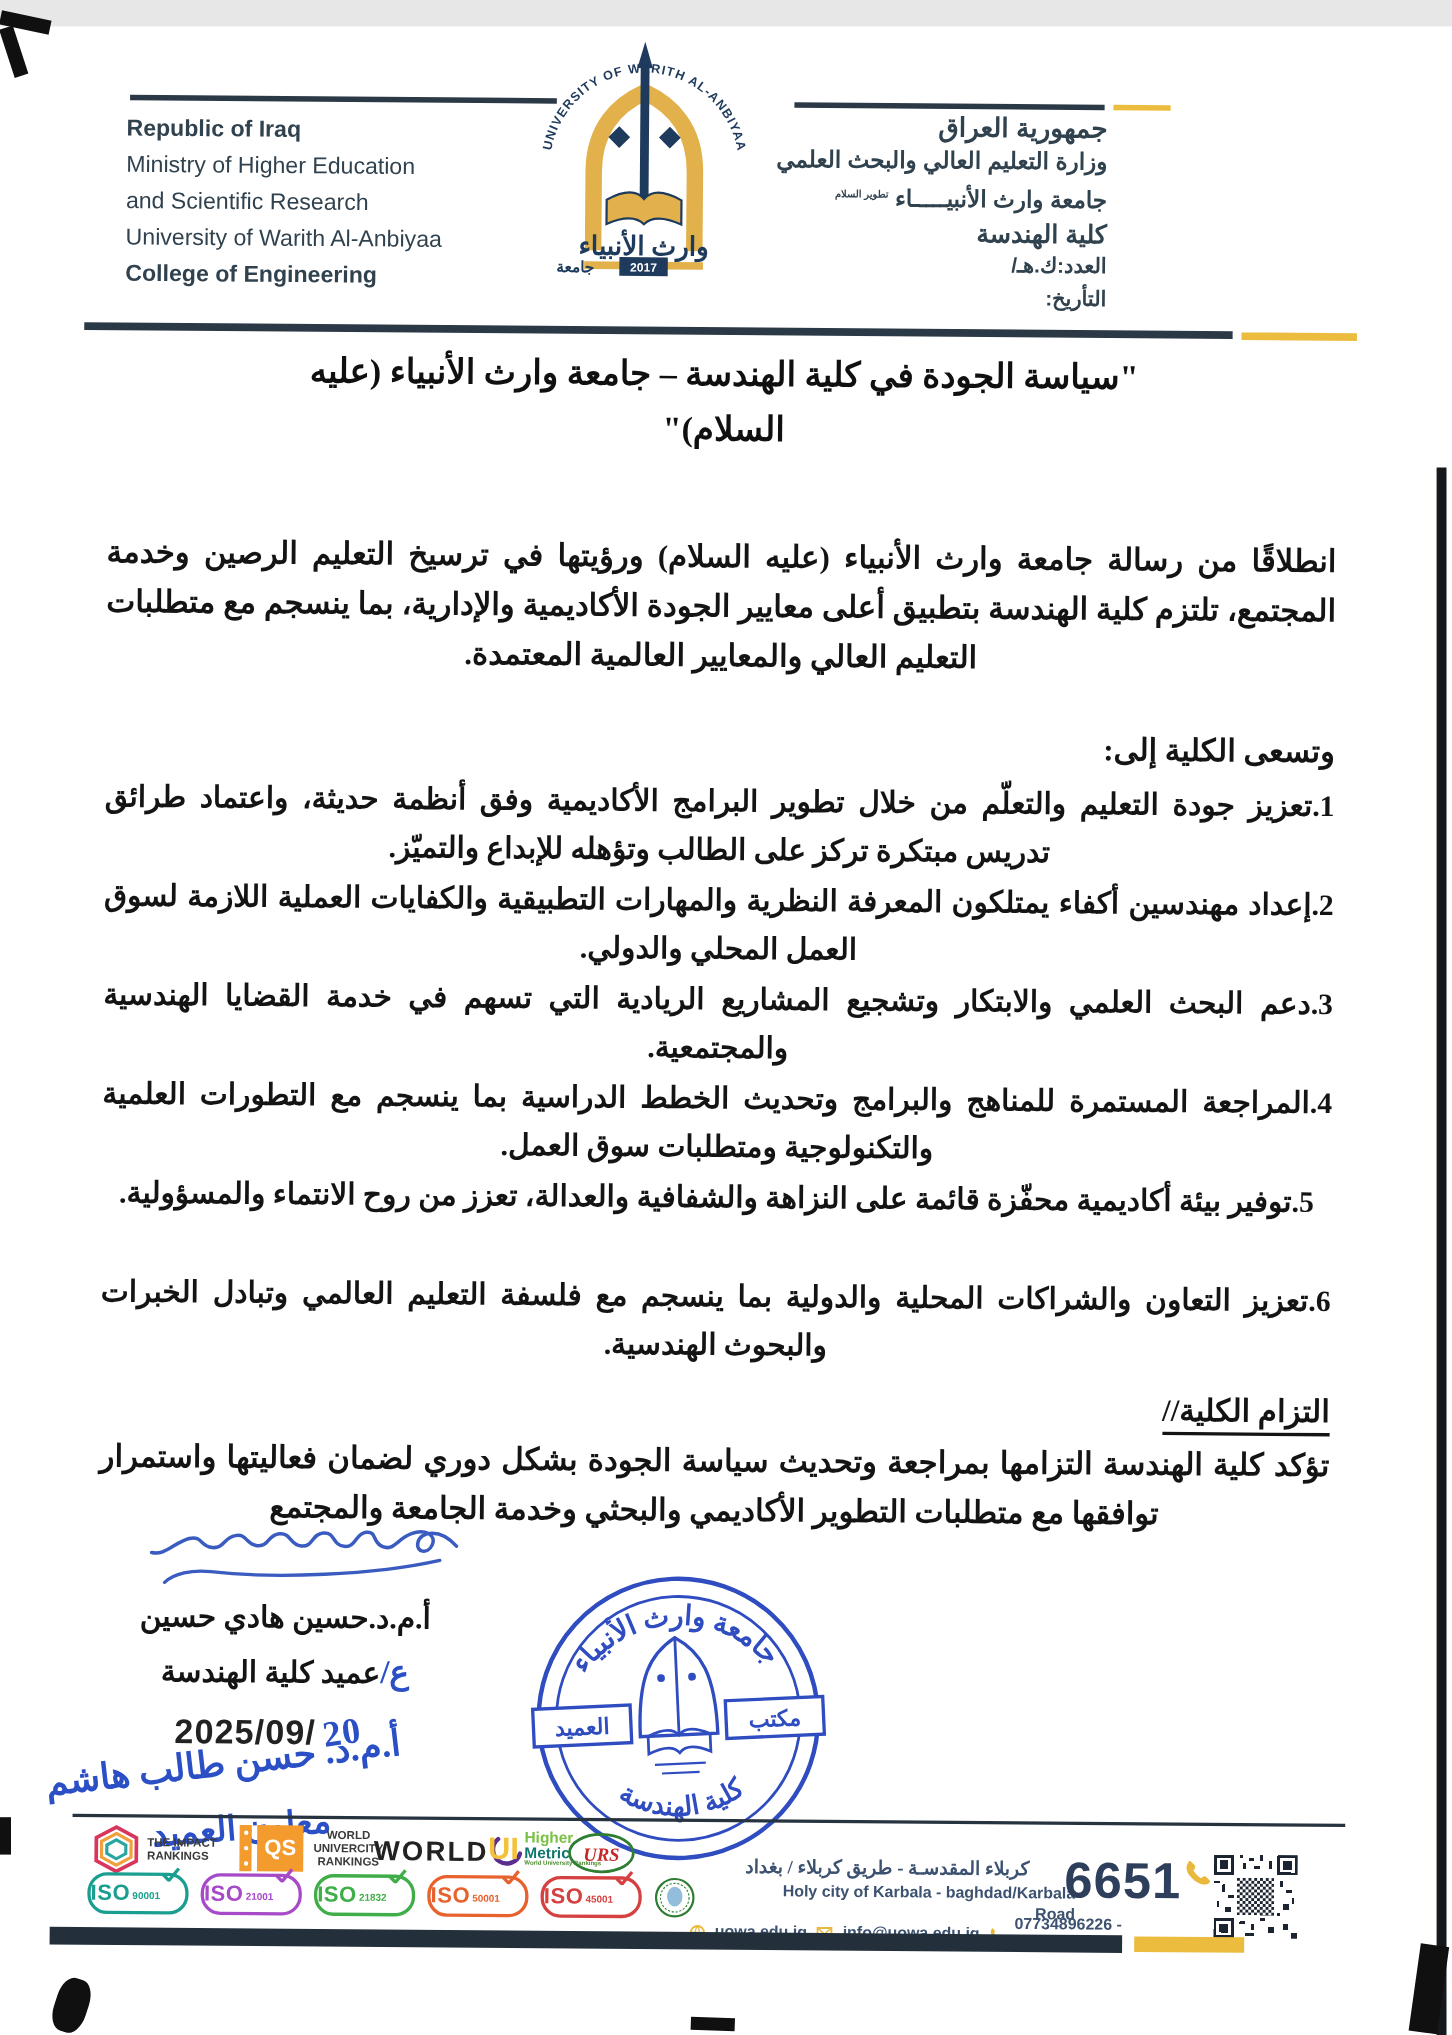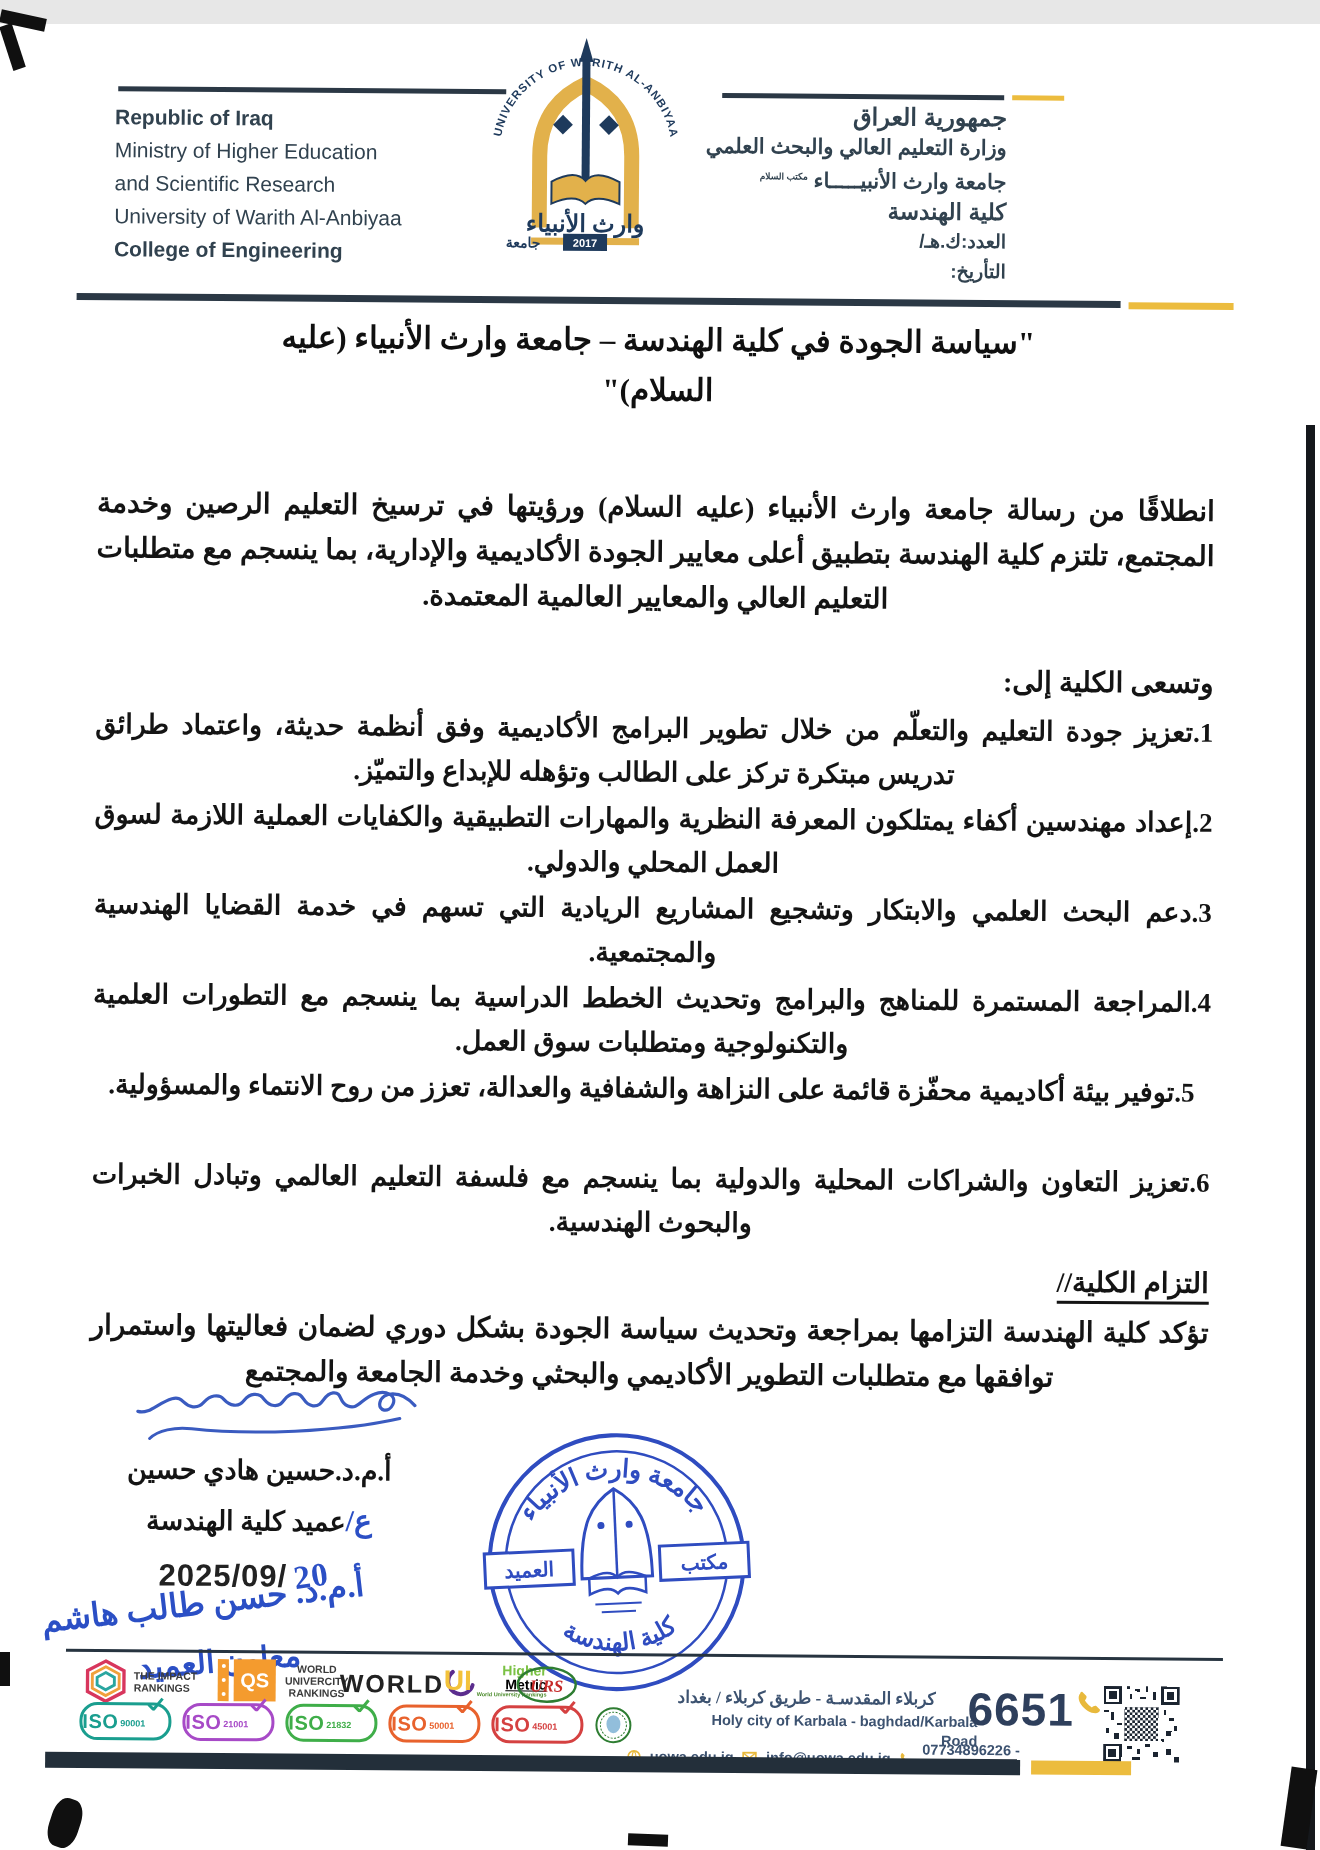--- a/index.html
+++ b/index.html
@@ -101,21 +101,21 @@
     <rect x="56" y="206" width="108" height="7" fill="#e2b14b"></rect>
     <rect x="88" y="202" width="44" height="17" fill="#1e3a5c"></rect>
     <text x="110" y="215" text-anchor="middle" font-size="11" font-weight="bold" fill="#ffffff">2017</text>
     <text x="48" y="216" text-anchor="middle" font-size="14" font-weight="bold" fill="#1e3a5c" font-family="Liberation Serif,serif">جامعة</text>
   </svg>
 
   <div class="hdr-ar">
     <div class="b">جمهورية العراق</div>
     <div>وزارة التعليم العالي والبحث العلمي</div>
     <div><span>جامعة وارث الأنبيـــــاء</span>
-      <sup>مكتب السلام</sup>
+      <sup>تطوير السلام</sup>
     </div>
     <div class="b" style="font-size:23px;">كلية الهندسة</div>
     <div class="sm">العدد:ك.هـ/</div>
     <div class="sm">التأريخ:</div>
   </div>
 
   <div class="rule" style="left:78px;top:293px;width:1044px;height:7px;"></div>
   <div class="rule gold" style="left:1130px;top:294px;width:105px;height:7px;"></div>
 
   <div class="title-line" style="top:312px;">"سياسة الجودة في كلية الهندسة – جامعة وارث الأنبياء (عليه</div>
@@ -199,25 +199,25 @@
     <div class="logo-cap" style="width:72px;text-align:center;">WORLD UNIVERCITY RANKINGS</div>
   </div>
 
   <div class="logo-row-item" style="left:352px;top:1666px;">
     <span style="font:700 25px/26px 'Liberation Sans',sans-serif;color:#222;letter-spacing:2px;">WORLD</span>
     <svg width="26" height="30" viewBox="0 0 26 30">
       <path d="M4,3 A12.5,12.5 0 1 0 24,16" fill="none" stroke="#5b2d8e" stroke-width="4" stroke-linecap="round"></path>
     </svg>
   </div>
 
-  <div class="logo-row-item" style="left:456px;top:1660px;text-align:right;">
+  <div class="logo-row-item" style="left:456px;top:1660px;">
     <span style="font:800 28px/28px 'Liberation Sans',sans-serif;color:#f3c23a;">UI</span>
     <div>
       <div style="font:700 14px/14px 'Liberation Sans',sans-serif;color:#7ac143;">Higher</div>
-      <div style="font:700 14px/14px 'Liberation Sans',sans-serif;color:#000000;text-decoration:underline;">Metric</div>
+      <div style="font:700 14px/14px 'Liberation Sans',sans-serif;color:#0f766e;">Metric</div>
       <div style="font:600 5.5px/7px 'Liberation Sans',sans-serif;color:#4a8a2a;">World University Rankings</div>
     </div>
   </div>
 
   <div class="logo-row-item" style="left:528px;top:1662px;">
     <svg width="62" height="38" viewBox="0 0 62 38">
       <ellipse cx="31" cy="19" rx="29" ry="17" fill="none" stroke="#2e7d32" stroke-width="2.5"></ellipse>
       <text x="31" y="26" text-anchor="middle" font-size="17" font-weight="bold" font-style="italic" font-family="Liberation Serif,serif" fill="#c62828">URS</text>
     </svg>
   </div>

